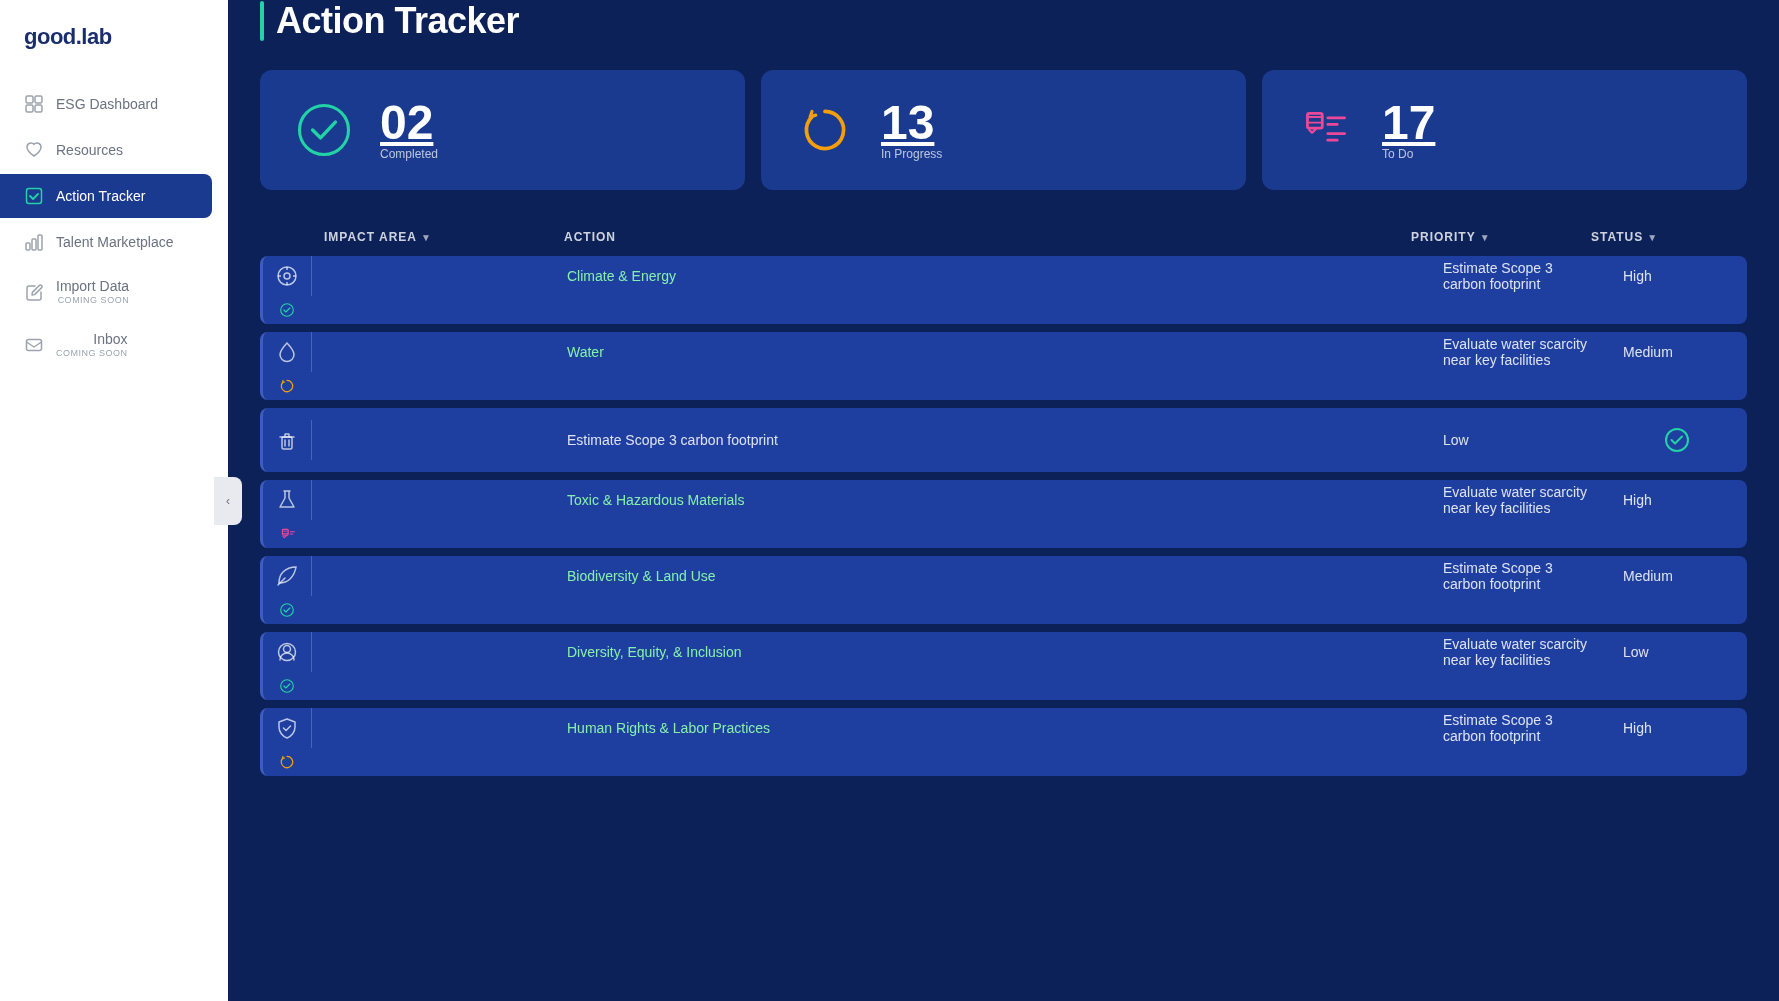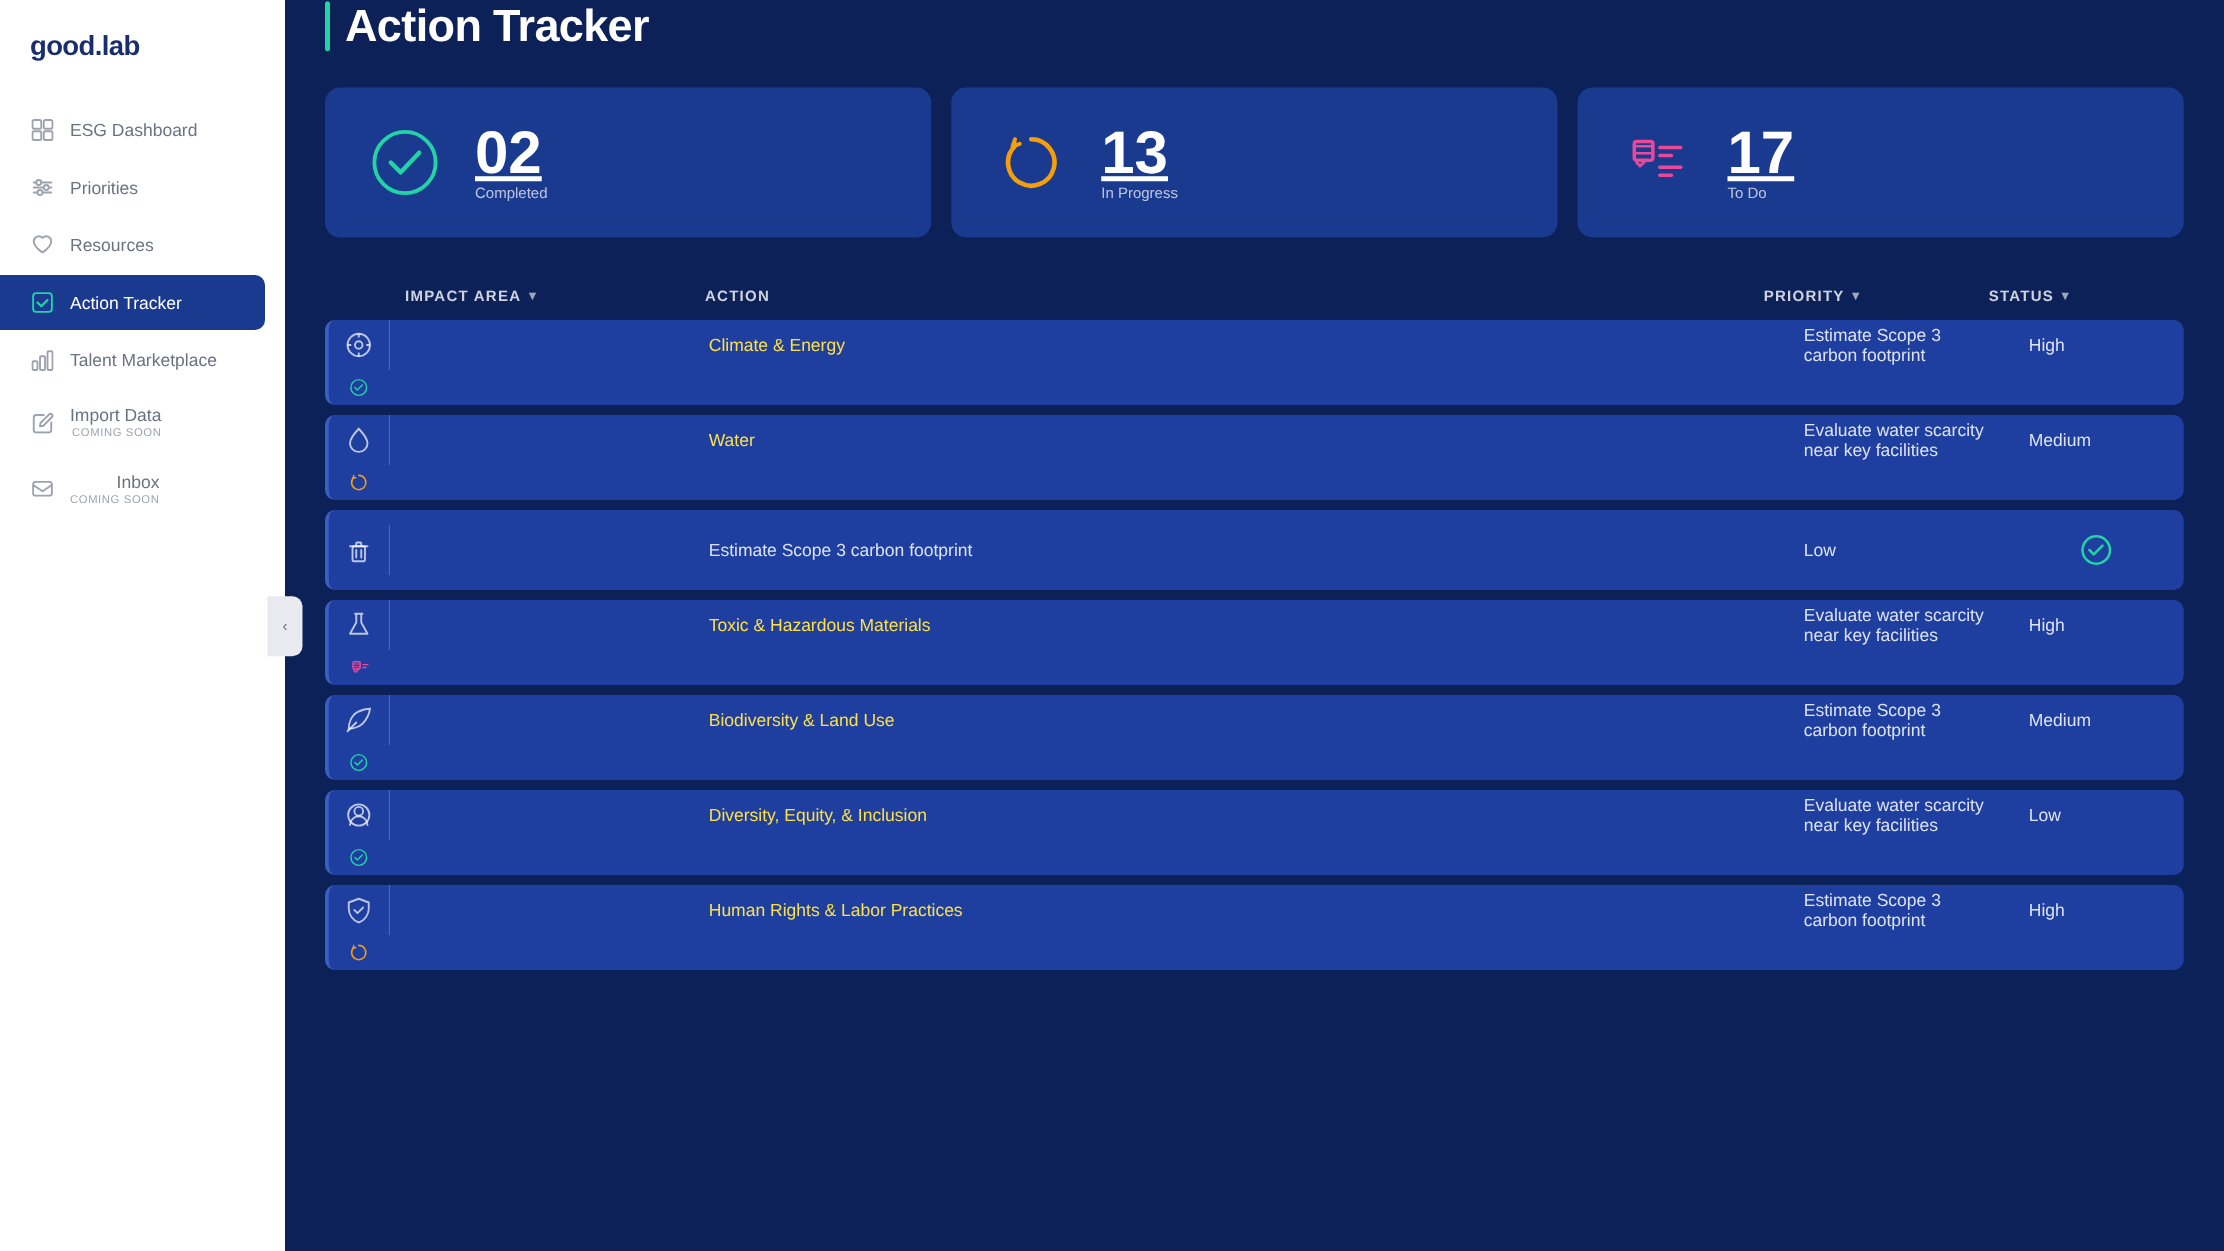--- a/index.html
+++ b/index.html
@@ -277,21 +277,21 @@
       font-size: 16px;
     }
     .row-divider {
       width: 1px;
       height: 40px;
       background: rgba(255,255,255,0.2);
       margin: 0 16px 0 0;
     }
     .row-impact {
       font-size: 14px;
-      color: #fde047;
+      color: #86efac;
       padding: 0 16px;
     }
     .row-action {
       font-size: 14px;
       color: rgba(255,255,255,0.85);
       padding: 0 16px;
     }
     .row-priority {
       font-size: 14px;
       color: rgba(255,255,255,0.85);
@@ -331,33 +331,20 @@
         <svg width="18" height="18" viewBox="0 0 18 18" fill="none">
           <rect x="1" y="1" width="7" height="7" rx="1.5" stroke="#9ca3af" stroke-width="1.5"></rect>
           <rect x="10" y="1" width="7" height="7" rx="1.5" stroke="#9ca3af" stroke-width="1.5"></rect>
           <rect x="1" y="10" width="7" height="7" rx="1.5" stroke="#9ca3af" stroke-width="1.5"></rect>
           <rect x="10" y="10" width="7" height="7" rx="1.5" stroke="#9ca3af" stroke-width="1.5"></rect>
         </svg>
       </span>
       <span class="nav-label">ESG Dashboard</span>
     </div>
 
-    <div class="nav-item">
-      <span class="nav-icon">
-        <svg width="18" height="18" viewBox="0 0 18 18" fill="none">
-          <line x1="2" y1="5" x2="16" y2="5" stroke="#9ca3af" stroke-width="1.5" stroke-linecap="round"></line>
-          <line x1="2" y1="9" x2="16" y2="9" stroke="#9ca3af" stroke-width="1.5" stroke-linecap="round"></line>
-          <line x1="2" y1="13" x2="16" y2="13" stroke="#9ca3af" stroke-width="1.5" stroke-linecap="round"></line>
-          <circle cx="6" cy="5" r="2" fill="white" stroke="#9ca3af" stroke-width="1.5"></circle>
-          <circle cx="12" cy="9" r="2" fill="white" stroke="#9ca3af" stroke-width="1.5"></circle>
-          <circle cx="7" cy="13" r="2" fill="white" stroke="#9ca3af" stroke-width="1.5"></circle>
-        </svg>
-      </span>
-      <span class="nav-label">Priorities</span>
-    </div>
 
     <div class="nav-item">
       <span class="nav-icon">
         <svg width="18" height="18" viewBox="0 0 18 18" fill="none">
           <path d="M9 15s-7-4.5-7-9a4 4 0 0 1 7-2.65A4 4 0 0 1 16 6c0 4.5-7 9-7 9z" stroke="#9ca3af" stroke-width="1.5" stroke-linejoin="round"></path>
         </svg>
       </span>
       <span class="nav-label">Resources</span>
     </div>
 

